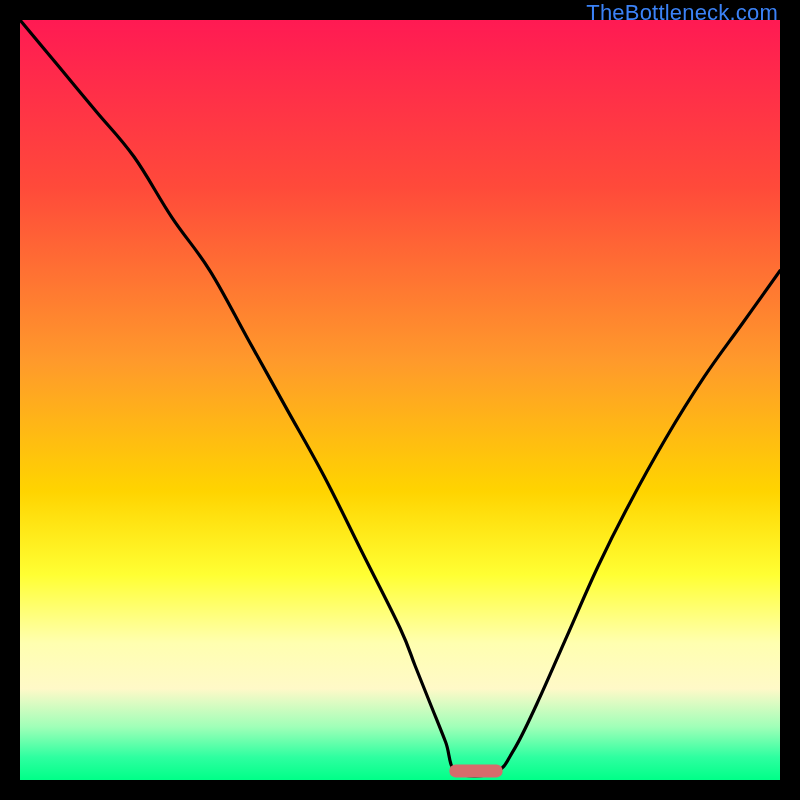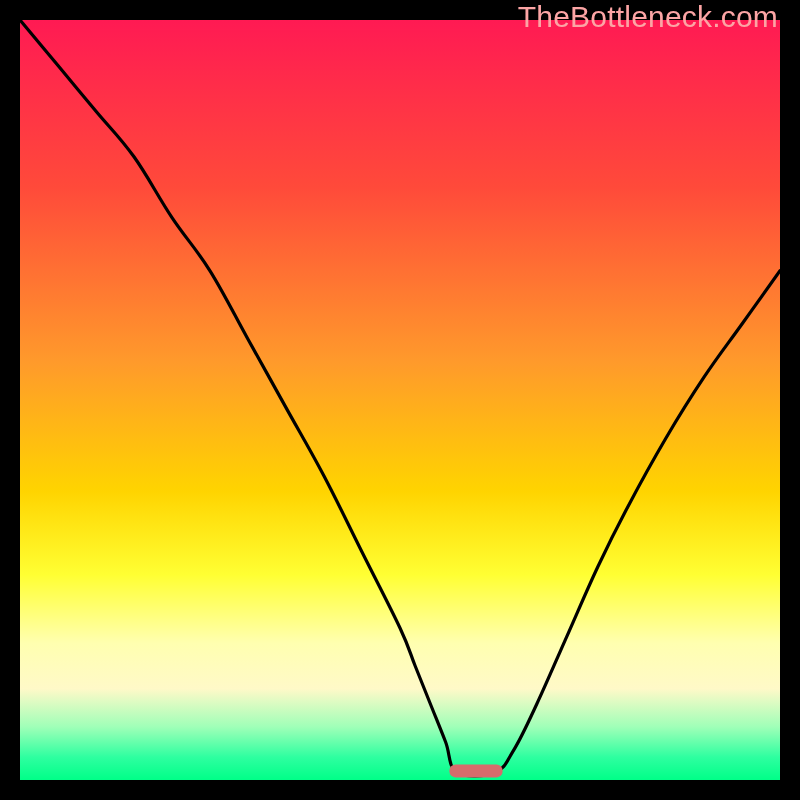--- a/index.html
+++ b/index.html
@@ -16,22 +16,22 @@
     top: 20px;
     width: 760px;
     height: 760px;
     background: #000;
   }
   .watermark {
     position: absolute;
     top: 0px;
     right: 22px;
     font-family: Arial, Helvetica, sans-serif;
-    font-size: 30px;
-    color: #fca5a5;
+    font-size: 22px;
+    color: #3b82f6;
     letter-spacing: 0.2px;
     z-index: 5;
   }
   svg {
     display: block;
   }
 </style>
 </head>
 <body>
 

